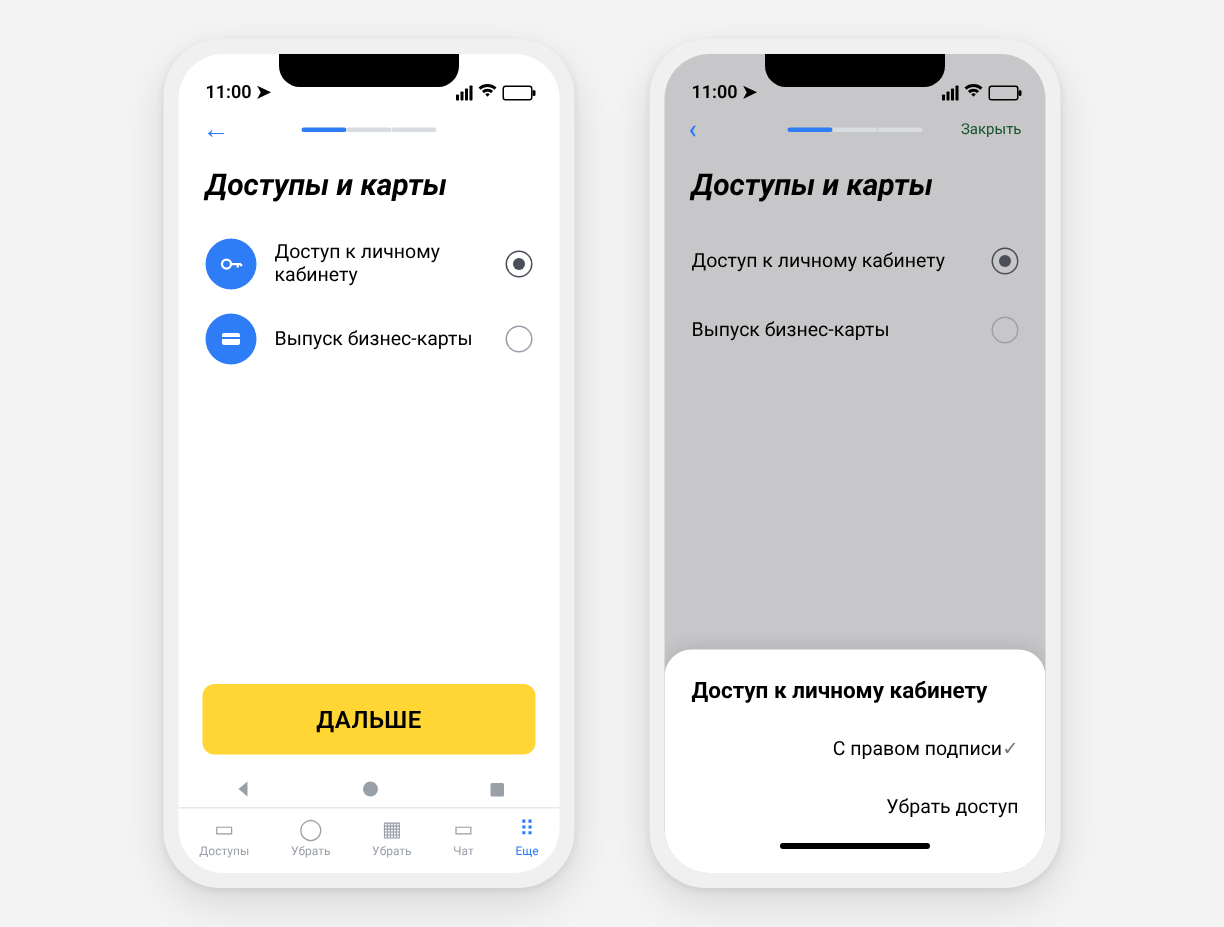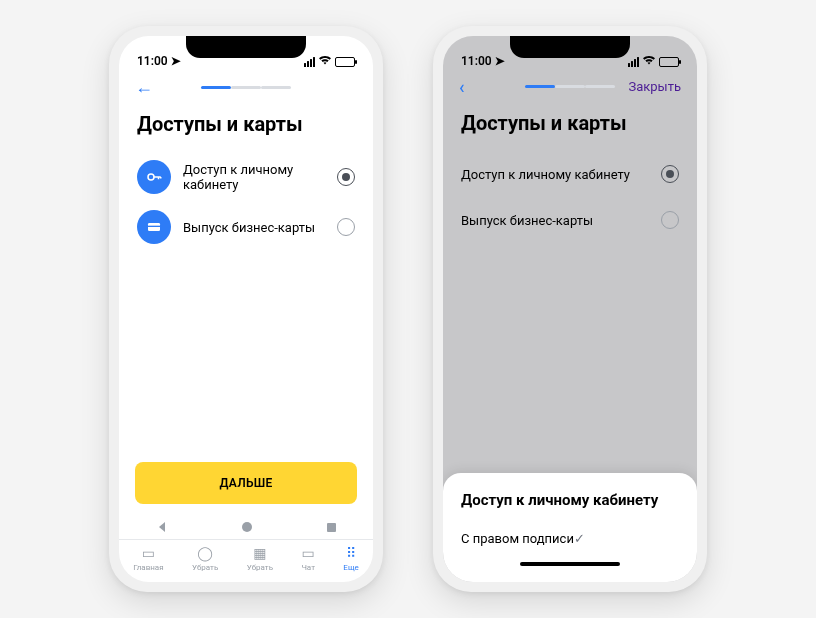--- a/index.html
+++ b/index.html
@@ -85,26 +85,27 @@
   .progress {
     position:absolute; left:50%; transform:translateX(-50%);
     display:flex; gap:0;
   }
   .progress span {
     width:30px; height:3px; border-radius:2px;
     background:#d9dce1;
   }
   .progress span.active { background:#2e7cf6; }
   .close-link {
-    margin-left:auto; color:#4c1d95; font-size:13px; cursor:pointer;
+    margin-left:auto; color:#14532d; font-size:10px; cursor:pointer;
   }
 
   .title {
     font-size:20px; font-weight:700;
     padding: 10px 18px 16px;
+    font-style: italic;
   }
 
   .option-row {
     display:flex; align-items:center;
     padding: 8px 18px;
     gap: 12px;
     cursor:pointer;
   }
   .option-icon {
     width:34px; height:34px; border-radius:50%;
@@ -125,21 +126,21 @@
   }
 
   .spacer { flex:1; }
 
   .primary-btn {
     margin: 10px 16px;
     background:#ffd633;
     text-align:center;
     padding:14px 16px;
     border-radius:8px;
-    font-size:12px;
+    font-size:16px;
     font-weight:600;
     letter-spacing:0.3px;
     cursor:pointer;
   }
 
   .android-nav {
     display:flex; justify-content:space-around;
     align-items:center;
     padding: 4px 0 2px;
   }
@@ -166,21 +167,21 @@
     border-radius:18px 18px 0 0;
     padding: 18px 0 10px;
     box-shadow: 0 -2px 12px rgba(0,0,0,0.1);
   }
   .sheet-title {
     font-size:15px; font-weight:700;
     padding: 0 18px 10px;
   }
   .sheet-row {
     display:flex; align-items:center;
-    justify-content:flex-start;
+    justify-content:flex-end;
     padding: 12px 18px;
     font-size:13px;
     cursor:pointer;
   }
   .check { color:#717680; font-size:13px; }
 
   .home-indicator {
     width:100px; height:4px; background:#000;
     border-radius:3px;
     margin: 4px auto 6px;
@@ -259,21 +260,21 @@
             <circle cx="6" cy="6" r="5" fill="#9aa0a8"></circle>
           </svg></div>
       <div><svg width="11" height="11">
             <rect x="1" y="1" width="9" height="9" rx="1" fill="#9aa0a8"></rect>
           </svg></div>
     </div>
 
     <div class="tab-bar">
       <div class="tab">
         <span class="ic">▭</span>
-        <span>Главная</span>
+        <span>Доступы</span>
       </div>
       <div class="tab">
         <span class="ic">◯</span>
         <span>Убрать</span>
       </div>
       <div class="tab">
         <span class="ic">▦</span>
         <span>Убрать</span>
       </div>
       <div class="tab">
@@ -336,16 +337,19 @@
     </div>
 
     <div class="spacer"></div>
 
     <div class="sheet">
       <div class="sheet-title">Доступ к личному кабинету</div>
       <div class="sheet-row">
         <span>С правом подписи</span>
         <span class="check">✓</span>
       </div>
+      <div class="sheet-row">
+        <span>Убрать доступ</span>
+      </div>
       <div class="home-indicator"></div>
     </div>
   </div>
 </div>
 
 </body></html>

